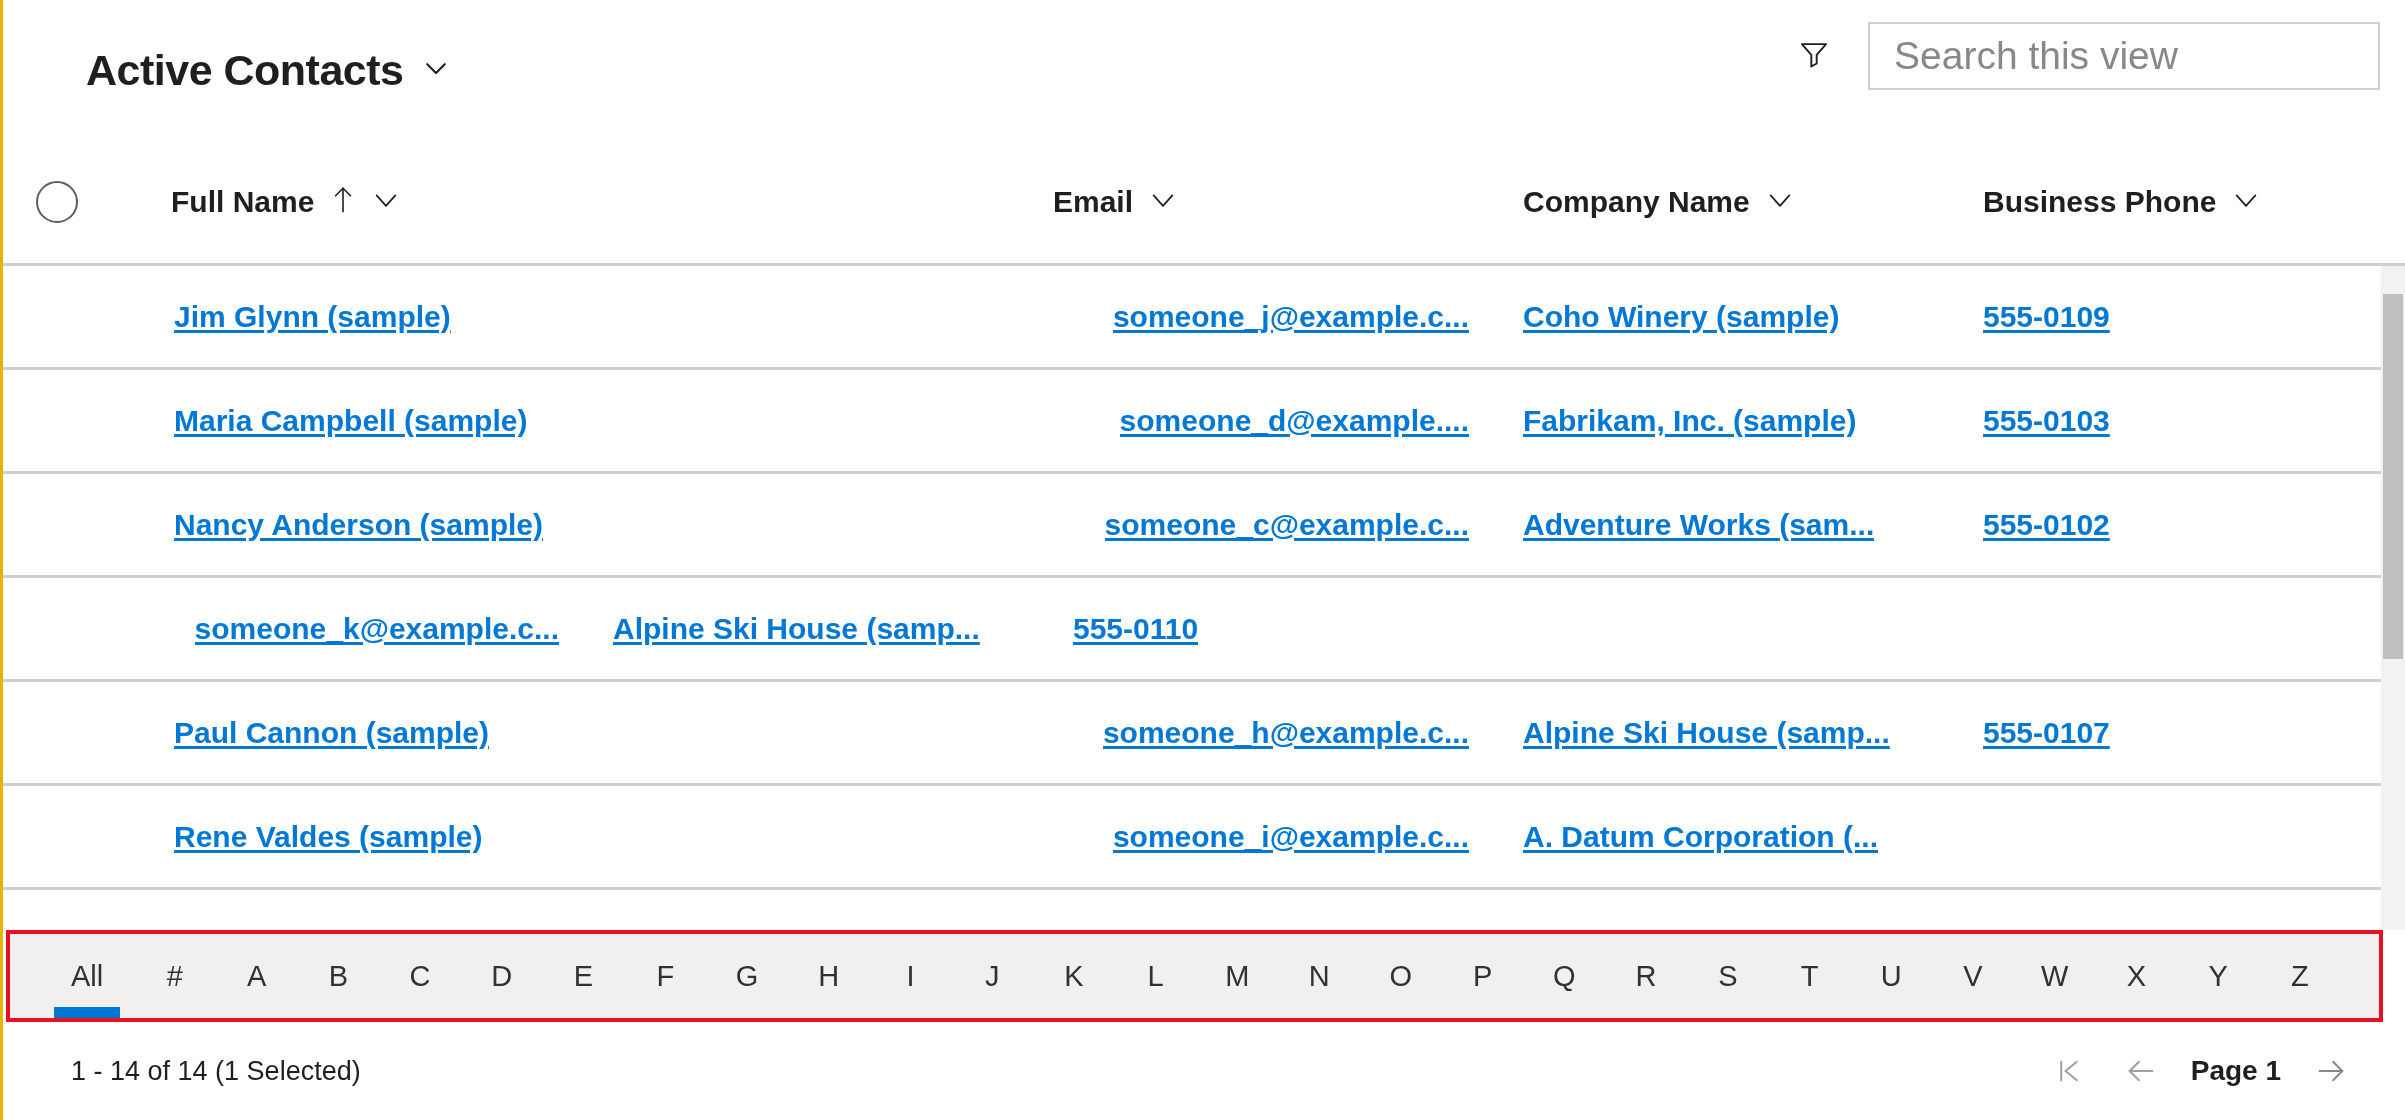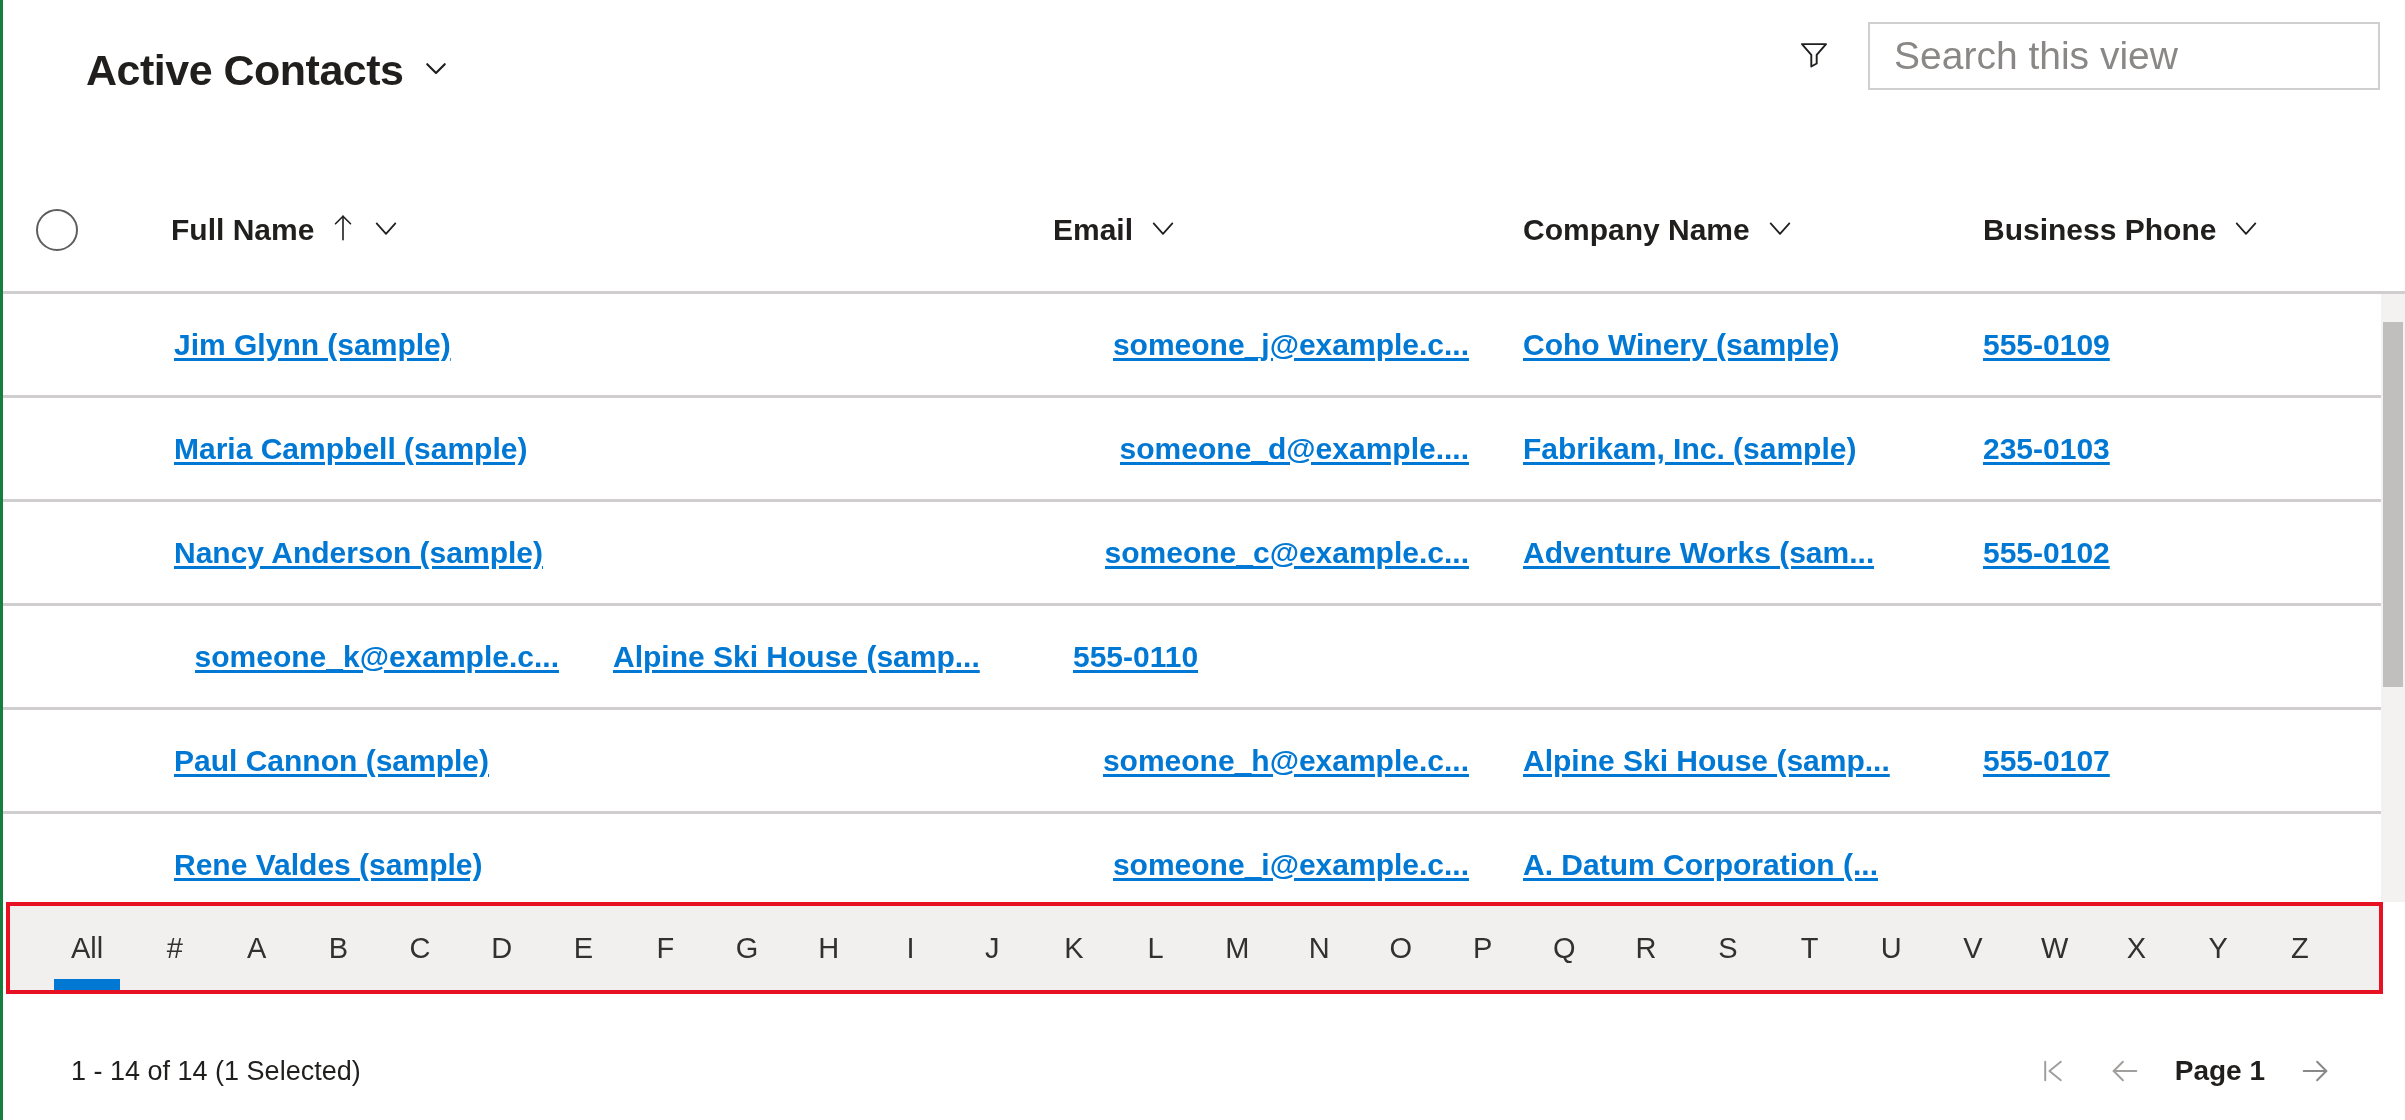--- a/index.html
+++ b/index.html
@@ -15,25 +15,24 @@
     overflow: hidden;
     position: relative;
   }
 
   .app {
     position: absolute;
     left: 0; top: 0;
     width: 2405px;
     height: 1120px;
     box-sizing: border-box;
-    border-left: 3px solid #15803d;
+    border-left: 3px solid #eab308;
     background: #ffffff;
     display: flex;
     flex-direction: column;
-    gap: 28px;
   }
 
   
   .view-header {
     position: relative;
     height: 140px;
     flex: 0 0 140px;
     display: flex;
     align-items: center;
   }
@@ -277,21 +276,21 @@
     background: #ffffff;
   }
   .status-text {
     margin-left: 68px;
     font-size: 27px;
     color: #201f1e;
     white-space: nowrap;
   }
   .pager {
     position: absolute;
-    right: 54px;
+    right: 38px;
     top: 50%;
     transform: translateY(-50%);
     display: flex;
     align-items: center;
     gap: 0px;
     text-align: center;
   }
   .pg-btn {
     width: 72px;
     height: 60px;
@@ -421,21 +420,21 @@
         <div class="col-name cell name">
           <span class="lnk">Maria Campbell (sample)</span>
         </div>
         <div class="col-email cell email">
           <span class="lnk">someone_d@example....</span>
         </div>
         <div class="col-comp cell comp">
           <span class="lnk">Fabrikam, Inc. (sample)</span>
         </div>
         <div class="col-phone cell phone">
-          <span class="lnk">235-0103</span>
+          <span class="lnk">555-0103</span>
         </div>
       </div>
 
       <div class="row">
         <div class="col-check"></div>
         <div class="col-name cell name">
           <span class="lnk">Nancy Anderson (sample)</span>
         </div>
         <div class="col-email cell email">
           <span class="lnk">someone_c@example.c...</span>

